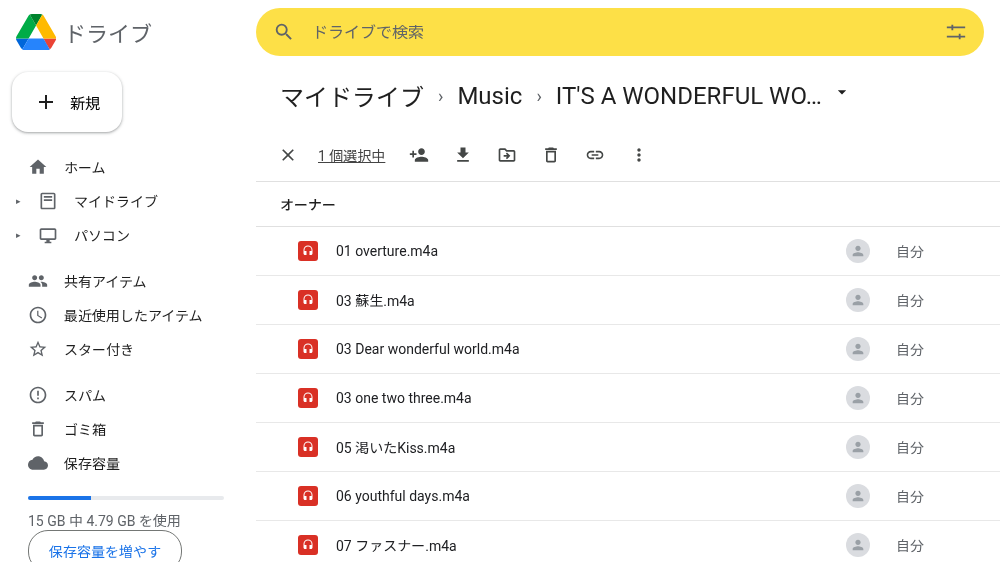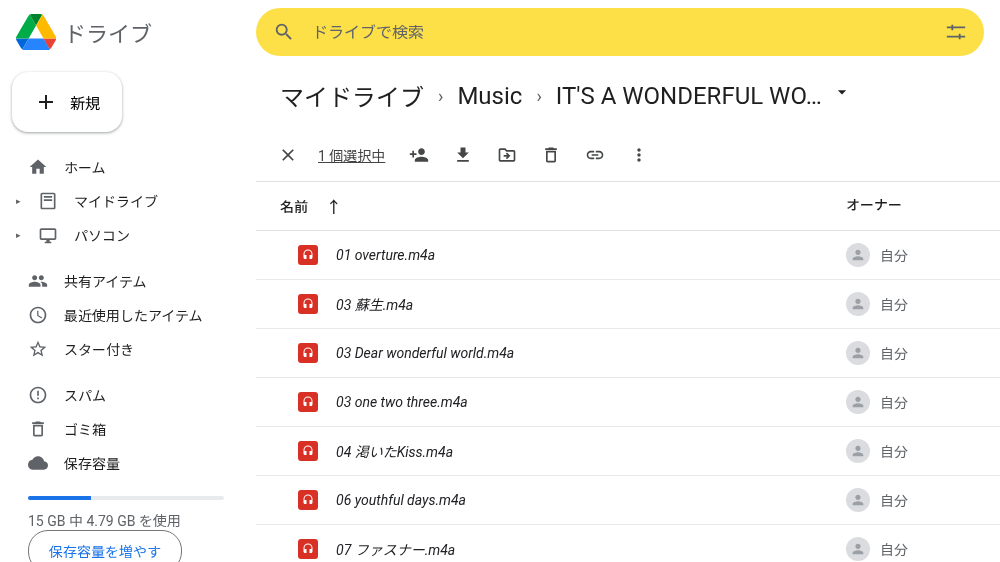--- a/index.html
+++ b/index.html
@@ -220,37 +220,36 @@
       border-bottom: 1px solid #e8e8e8;
       cursor: pointer;
     }
     .file-row .name-cell {
       display: flex;
       align-items: center;
       gap: 18px;
       flex: 1;
       font-size: 14px;
       padding-left: 18px;
-      font-style: italic;
     }
     .file-icon {
       width: 20px;
       height: 20px;
       background: #d93025;
       border-radius: 3px;
       display: flex;
       align-items: center;
       justify-content: center;
       flex-shrink: 0;
     }
     .owner-cell {
       width: 130px;
       display: flex;
       align-items: center;
-      gap: 10px;
+      gap: 26px;
       font-size: 14px;
       color: #5f6368;
     }
     .avatar {
       width: 24px;
       height: 24px;
       border-radius: 50%;
       background: #dadce0;
       display: flex;
       align-items: center;
@@ -419,24 +418,20 @@
           </svg>
       </div>
       <div class="tbtn">
         <svg width="20" height="20" viewBox="0 0 24 24" fill="#444746">
             <path d="M12 8c1.1 0 2-.9 2-2s-.9-2-2-2-2 .9-2 2 .9 2 2 2zm0 2c-1.1 0-2 .9-2 2s.9 2 2 2 2-.9 2-2-.9-2-2-2zm0 6c-1.1 0-2 .9-2 2s.9 2 2 2 2-.9 2-2-.9-2-2-2z"></path>
           </svg>
       </div>
     </div>
 
     <div class="table-header">
-      <div class="col-name">
-        <span>名前</span>
-        <span class="sort-arrow">↑</span>
-      </div>
       <div class="col-owner">
         <span>オーナー</span>
       </div>
     </div>
 
     <div id="file-list">
         <div class="file-row">
           <div class="name-cell">
             <div class="file-icon">
               <svg width="12" height="12" viewBox="0 0 24 24" fill="#fff">
@@ -508,21 +503,21 @@
             <span>自分</span>
           </div>
         </div>
         <div class="file-row">
           <div class="name-cell">
             <div class="file-icon">
               <svg width="12" height="12" viewBox="0 0 24 24" fill="#fff">
                 <path d="M12 1a9 9 0 0 0-9 9v7c0 1.66 1.34 3 3 3h3v-8H5v-2a7 7 0 0 1 14 0v2h-4v8h3c1.66 0 3-1.34 3-3v-7a9 9 0 0 0-9-9z"></path>
               </svg>
             </div>
-            <span>04 渇いたKiss.m4a</span>
+            <span>05 渇いたKiss.m4a</span>
           </div>
           <div class="owner-cell">
             <div class="avatar">
               <svg width="16" height="16" viewBox="0 0 24 24" fill="#9aa0a6">
                 <path d="M12 12c2.21 0 4-1.79 4-4s-1.79-4-4-4-4 1.79-4 4 1.79 4 4 4zm0 2c-2.67 0-8 1.34-8 4v2h16v-2c0-2.66-5.33-4-8-4z"></path>
               </svg>
             </div>
             <span>自分</span>
           </div>
         </div>

